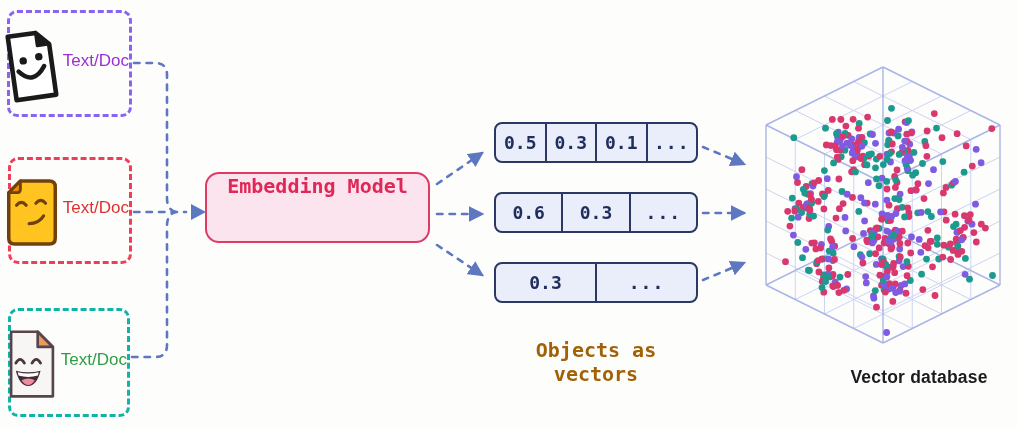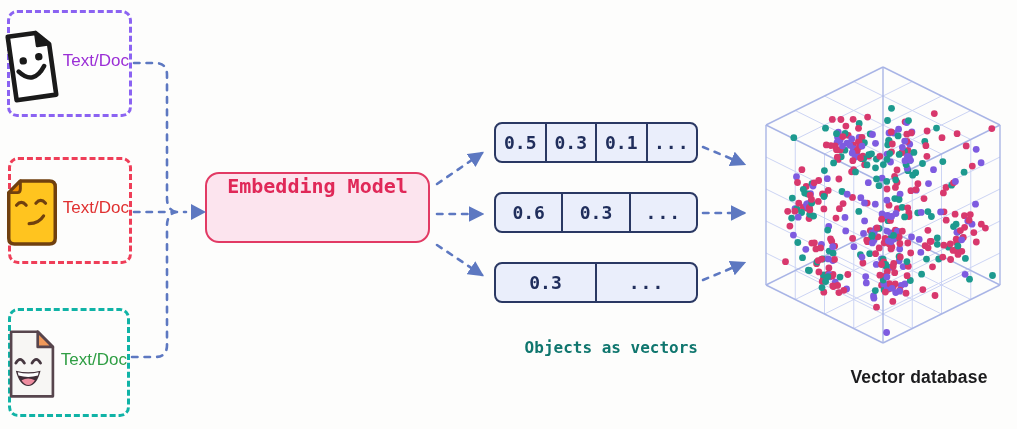--- a/index.html
+++ b/index.html
@@ -22,22 +22,22 @@
     align-items:flex-start;justify-content:center;}
   #embedding-box span{font-family:"DejaVu Sans Mono",monospace;font-weight:bold;font-size:20px;color:#e02858;}
   
   .vec-row{position:absolute;left:494px;width:204px;height:41px;box-sizing:border-box;display:flex;
     background:#eaeefb;border:2px solid #2a3863;border-radius:8px;overflow:hidden;}
   #vec-1{top:122px;} #vec-2{top:192px;} #vec-3{top:262px;}
   .vec-cell{flex:1;display:flex;align-items:center;justify-content:center;
     font-family:"DejaVu Sans Mono",monospace;font-weight:bold;font-size:18px;color:#202e5c;
     border-right:2px solid #2a3863;}
   .vec-cell:last-child{border-right:none;letter-spacing:1px;}
-  #vectors-caption{position:absolute;left:494px;top:338px;width:204px;text-align:right;
-    font-family:"DejaVu Sans Mono",monospace;font-weight:bold;font-size:16px;color:#0f766e;}
+  #vectors-caption{position:absolute;left:494px;top:338px;width:204px;text-align:center;
+    font-family:"DejaVu Sans Mono",monospace;font-weight:bold;font-size:20px;color:#a16207;}
   
   #vectordb-caption{position:absolute;left:809px;top:367px;width:220px;text-align:center;
     font-weight:bold;font-size:17.5px;color:#1c1c1e;letter-spacing:.2px;}
   
   #overlay{position:absolute;left:0;top:0;pointer-events:none;}
   .flow{stroke:#5d78c1;stroke-width:2.6;fill:none;stroke-dasharray:5.5 7;stroke-linecap:round;}
 </style>
 </head>
 <body>
 

